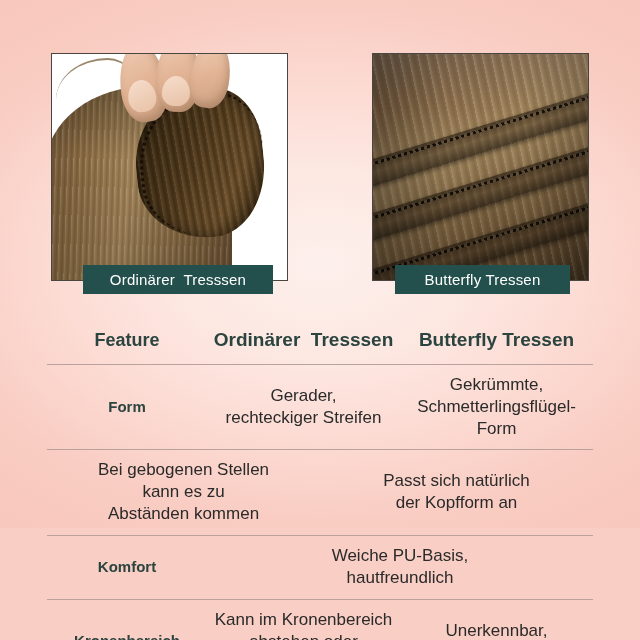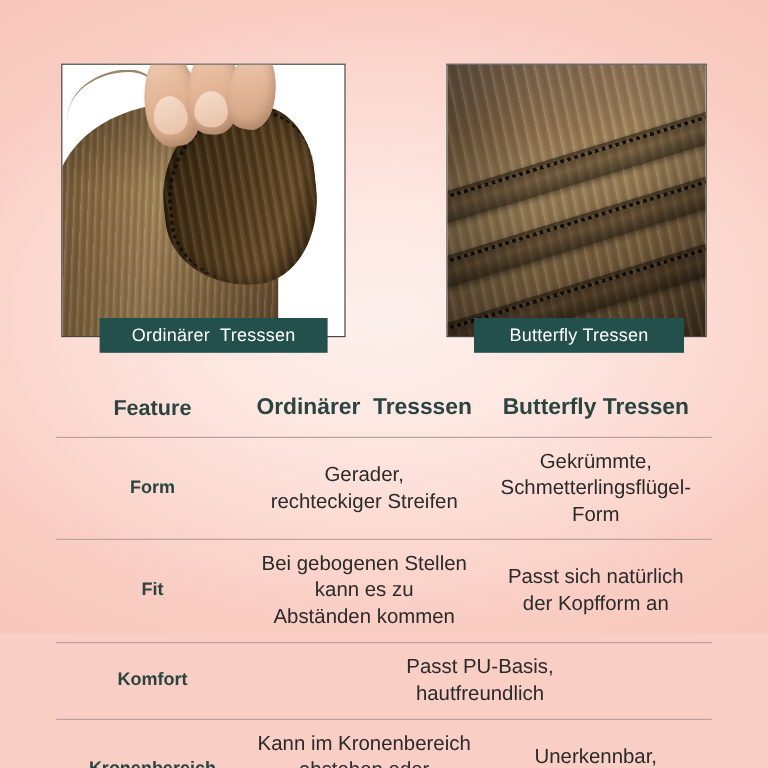--- a/index.html
+++ b/index.html
@@ -298,31 +298,30 @@
 
     <div class="trow body">
       <div class="c-feature">Form</div>
       <div class="c-ordinary">Gerader,
 rechteckiger Streifen</div>
       <div class="c-butterfly">Gekrümmte,
 Schmetterlingsflügel-Form</div>
     </div>
 
     <div class="trow body tall">
-      <div class="c-feature">Fit</div>
       <div class="c-ordinary">Bei gebogenen Stellen
 kann es zu
 Abständen kommen</div>
       <div class="c-butterfly">Passt sich natürlich
 der Kopfform an</div>
     </div>
 
     <div class="trow body">
       <div class="c-feature">Komfort</div>
-      <div class="c-butterfly">Passt PU-Basis,
+      <div class="c-butterfly">Weiche PU-Basis,
 hautfreundlich</div>
     </div>
 
     <div class="trow body tall">
       <div class="c-feature">Kronenbereich</div>
       <div class="c-ordinary">Kann im Kronenbereich
 abstehen oder
 sichtbar sein</div>
       <div class="c-butterfly">Unerkennbar,
 selbst bei Kann</div>

